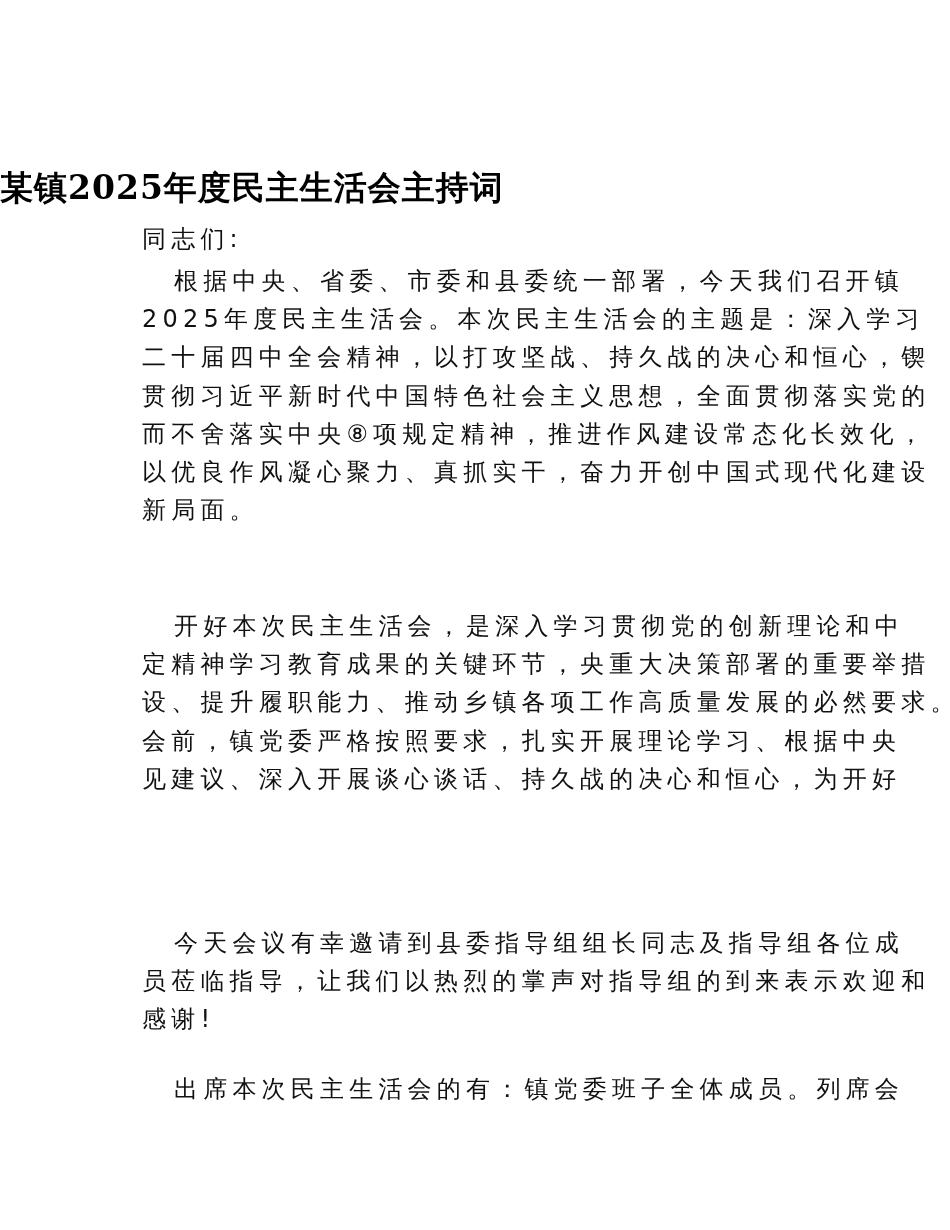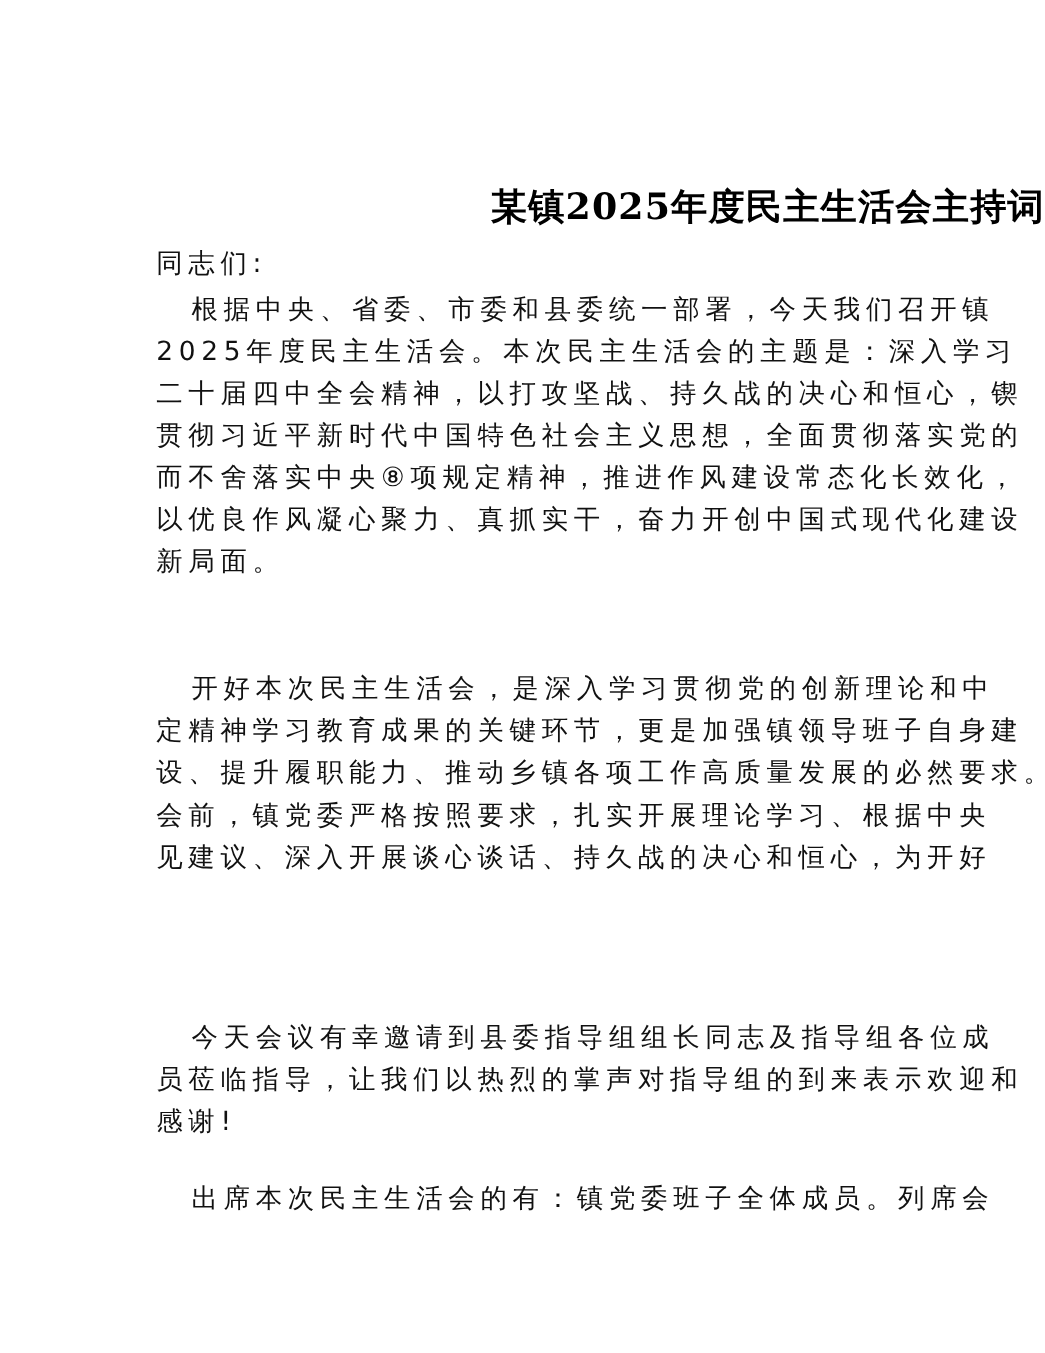--- a/index.html
+++ b/index.html
@@ -1,19 +1,19 @@
 <!DOCTYPE html>
 <html><head>
 <meta charset="utf-8">
 <style>
   html, body { margin: 0; padding: 0; background: #ffffff; }
   body { width: 950px; height: 1230px; position: relative; overflow: hidden; }
   .page { position: absolute; left: 0; top: 0; width: 950px; height: 1230px; background: #fff; }
   .title {
-    position: absolute; left: 0; top: 166px; width: 950px; text-align: right;
+    position: absolute; left: 0; top: 166px; width: 950px; text-align: left;
     font-family: "DejaVu Serif", "Liberation Serif", serif; font-weight: bold;
     font-size: 33px; color: #000; letter-spacing: 1px; line-height: 44px;
   }
   .body-text {
     position: absolute; left: 142px; width: 680px;
     font-family: "DejaVu Sans", "Liberation Sans", sans-serif;
     font-size: 24px; color: #111; line-height: 38.2px; letter-spacing: 5.2px;
   }
   .line { display: block; white-space: nowrap; height: 38.2px; }
   .indent { padding-left: 32px; }
@@ -33,21 +33,21 @@
     <span class="line">2025年度民主生活会。本次民主生活会的主题是：深入学习</span>
     <span class="line">二十届四中全会精神，以打攻坚战、持久战的决心和恒心，锲</span>
     <span class="line">贯彻习近平新时代中国特色社会主义思想，全面贯彻落实党的</span>
     <span class="line">而不舍落实中央⑧项规定精神，推进作风建设常态化长效化，</span>
     <span class="line">以优良作风凝心聚力、真抓实干，奋力开创中国式现代化建设</span>
     <span class="line">新局面。</span>
   </div>
 
   <div class="body-text" style="top:607px;">
     <span class="line indent">开好本次民主生活会，是深入学习贯彻党的创新理论和中</span>
-    <span class="line">定精神学习教育成果的关键环节，更是加强镇领导班子自身建</span>
+    <span class="line">定精神学习教育成果的关键环节，央重大决策部署的重要举措</span>
     <span class="line">设、提升履职能力、推动乡镇各项工作高质量发展的必然要求。</span>
     <span class="line">会前，镇党委严格按照要求，扎实开展理论学习、根据中央</span>
     <span class="line">见建议、深入开展谈心谈话、持久战的决心和恒心，为开好</span>
   </div>
 
   <div class="body-text" style="top:924px;">
     <span class="line indent">今天会议有幸邀请到县委指导组组长同志及指导组各位成</span>
     <span class="line">员莅临指导，让我们以热烈的掌声对指导组的到来表示欢迎和</span>
     <span class="line">感谢!</span>
   </div>

